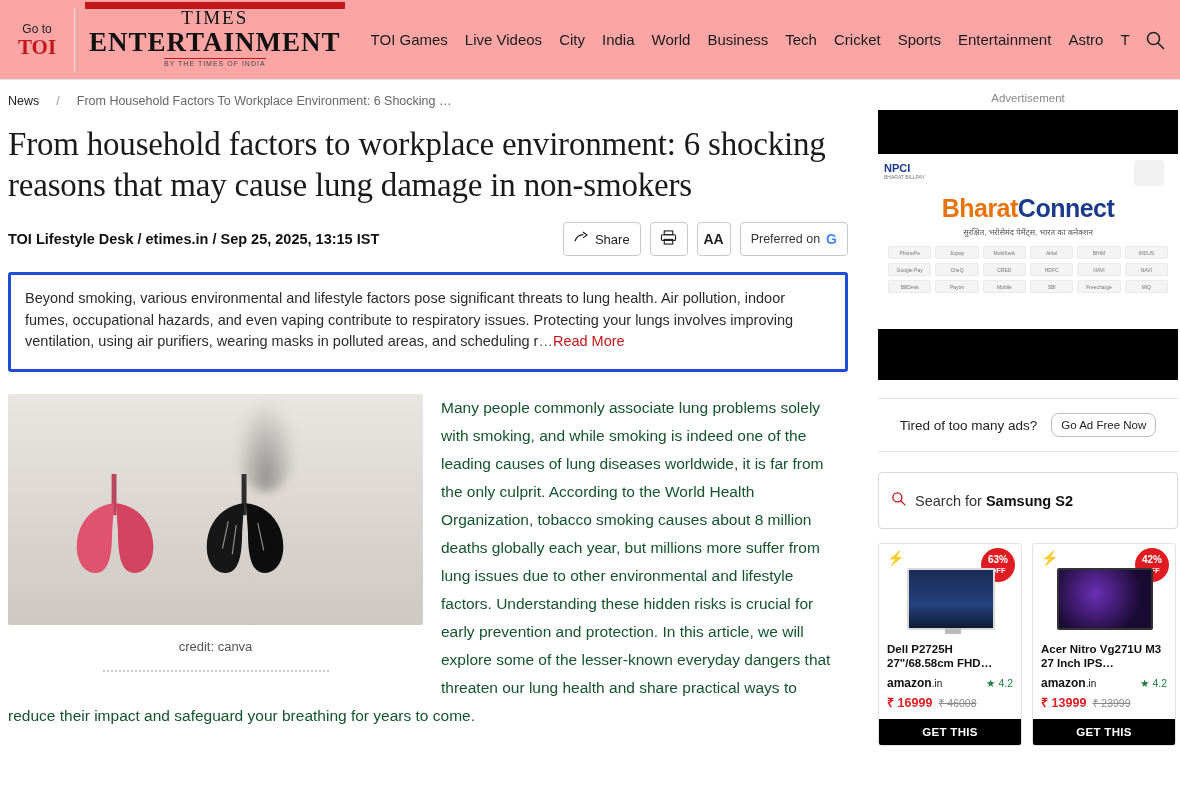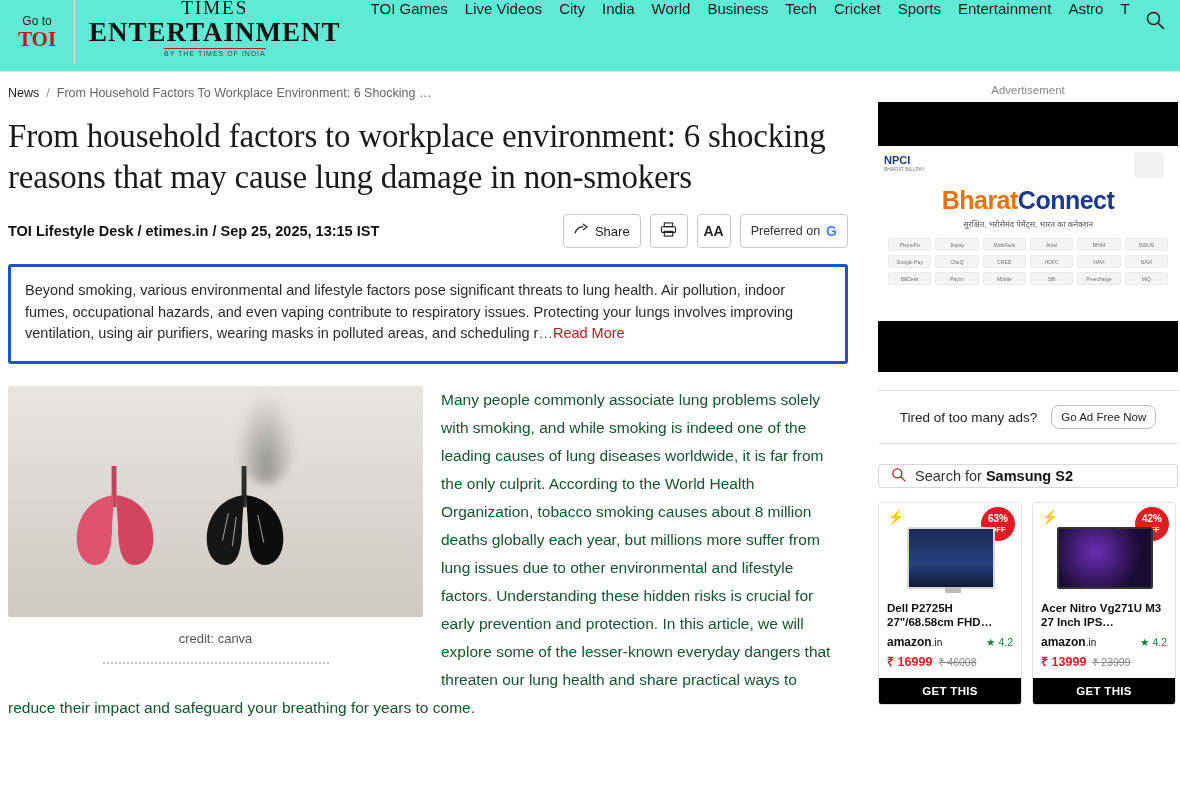--- a/index.html
+++ b/index.html
@@ -7,26 +7,26 @@
     margin: 0; padding: 0;
     width: 1180px; height: 802px;
     background: #ffffff;
     font-family: "Liberation Sans", sans-serif;
     overflow: hidden;
   }
   body { position: relative; }
 
   
   .header {
-    height: 72px;
+    height: 80px;
     border-bottom: 1px solid #e3e3e3;
     display: flex;
-    align-items: flex-start;
+    align-items: center;
     position: relative;
-    background: #5eead4;
+    background: #fca5a5;
   }
   .goto-toi {
     width: 75px;
     height: 64px;
     border-right: 1px solid #e0e0e0;
     display: flex;
     flex-direction: column;
     align-items: center;
     justify-content: center;
     flex: 0 0 auto;
@@ -121,21 +121,21 @@
     margin-left: 30px;
     padding-top: 12px;
   }
 
   
   .breadcrumb {
     font-size: 12.5px;
     color: #666;
     padding: 14px 0 10px 0;
     display: flex;
-    gap: 7px;
+    gap: 17px;
     align-items: center;
   }
   .breadcrumb .crumb-link { color: #222; text-decoration: none; }
   .breadcrumb .sep { color: #999; }
   .breadcrumb .crumb-current { color: #666; }
 
   h1.headline {
     font-family: "Liberation Serif", serif;
     font-size: 33px;
     line-height: 41px;
@@ -330,21 +330,21 @@
     padding: 5px 9px;
     background: #fff;
     cursor: pointer;
     white-space: nowrap;
   }
 
   .search-box {
     margin-top: 20px;
     border: 1px solid #d8d8d8;
     border-radius: 4px;
-    height: 24px;
+    height: 57px;
     display: flex;
     align-items: center;
     padding: 0 12px;
     gap: 9px;
     background: #fff;
   }
   .search-box .txt { font-size: 14.5px; color: #333; }
   .search-box .txt b { color: #111; }
 
   .prod-row {

